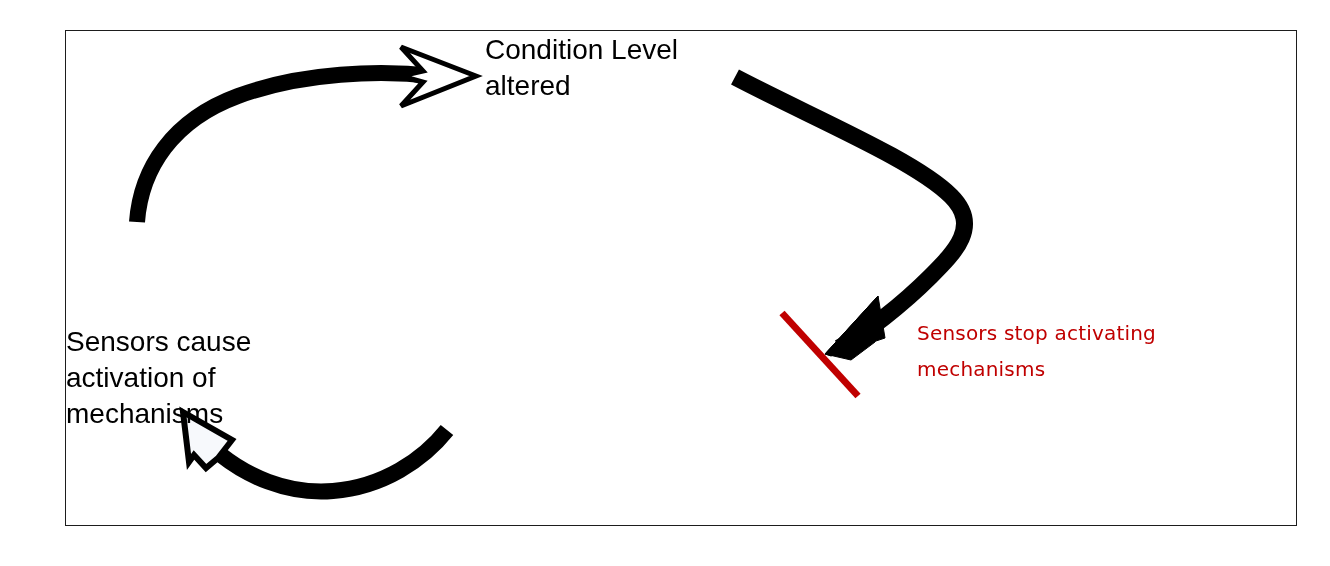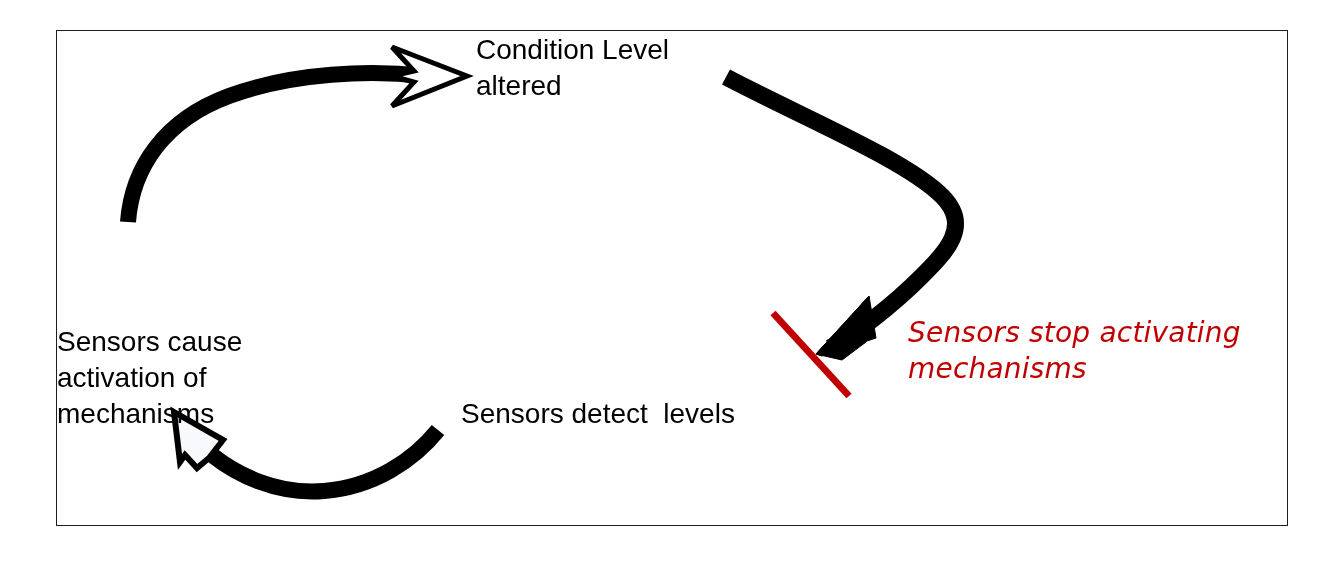--- a/index.html
+++ b/index.html
@@ -10,21 +10,21 @@
   }
   body {
     width: 1330px;
     height: 566px;
     position: relative;
     font-family: "Liberation Sans", sans-serif;
     overflow: hidden;
   }
   #canvas {
     position: absolute;
-    left: 4px;
+    left: 13px;
     top: 0;
     width: 1284px;
     height: 566px;
   }
   .frame {
     position: absolute;
     left: 52px;
     top: 30px;
     width: 1232px;
     height: 496px;
@@ -46,25 +46,24 @@
     font-family: "Liberation Sans", sans-serif;
     font-size: 28px;
     line-height: 36px;
     white-space: pre;
     letter-spacing: 0px;
   }
   .label-red {
     position: absolute;
     color: #c00000;
     font-family: "DejaVu Sans", sans-serif;
-    font-size: 28px;
+    font-size: 20px;
     line-height: 36px;
     white-space: pre;
     letter-spacing: 0.2px;
-    font-style: italic;
   }
   #label-condition-level {
     left: 472px;
     top: 32px;
   }
   #label-sensors-cause {
     left: 53px;
     top: 280px;
     margin-top: 44px;
   }
@@ -135,18 +134,17 @@
     <line x1="769" y1="313" x2="845" y2="396" stroke="#c00000" stroke-width="7" stroke-linecap="butt"></line>
   </svg>
 
   <div class="label" id="label-condition-level">Condition Level
 altered</div>
 
   <div class="label" id="label-sensors-cause">Sensors cause
 activation of
 mechanisms</div>
 
-  <div class="label" id="label-sensors-detect">Sensors detect  levels</div>
 
   <div class="label-red" id="label-sensors-stop">Sensors stop activating
 mechanisms</div>
 
 </div>
 
 </body></html>

